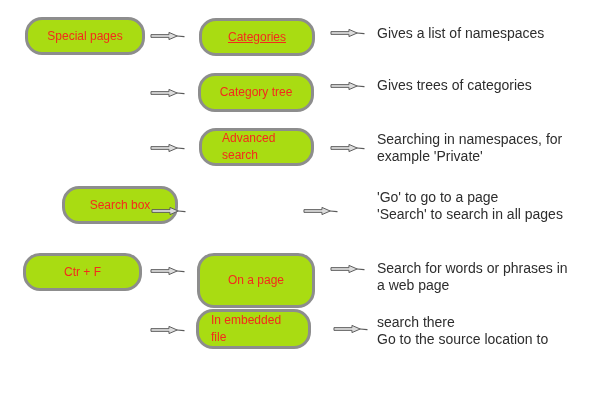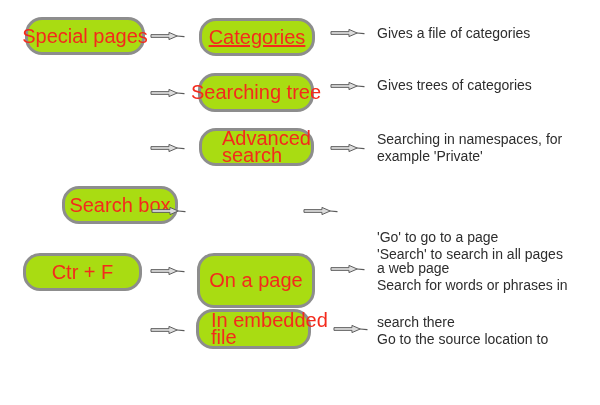--- a/index.html
+++ b/index.html
@@ -13,21 +13,21 @@
   }
 
   
   .box {
     position: absolute;
     box-sizing: border-box;
     background: #a9dc12;
     border: 3px solid #8d8d8d;
     border-radius: 17px;
     color: #f42a1c;
-    font-size: 20px;
+    font-size: 12px;
     line-height: 17px;
     display: flex;
     align-items: center;
     justify-content: center;
     text-align: center;
     white-space: nowrap;
   }
   .box.two-line {
     justify-content: flex-start;
     text-align: left;
@@ -63,21 +63,21 @@
     position: absolute;
     left: 377px;
     color: #2d2d2d;
     font-size: 14px;
     line-height: 17px;
   }
   .desc div { white-space: nowrap; }
   #t1 { top: 25px; }
   #t2 { top: 77px; }
   #t3 { top: 131px; }
-  #t4 { top: 189px; margin-top: 40px; }
+  #t4 { top: 189px; }
   #t5 { top: 260px; }
   #t6 { top: 314px; }
 </style>
 </head>
 <body>
 
 <div id="canvas">
 
   <div class="box" id="b-special">
     <span>Special pages</span>
@@ -87,29 +87,29 @@
     <path class="arrow-tip" d="M28 5 L35 5.7"></path>
   </svg>
   <div class="box" id="b-categories">
     <span>Categories</span>
   </div>
   <svg class="arrow" id="aR1" viewBox="0 0 36 10">
     <path class="arrow-body" d="M1 3.6 H19.5 V1.3 L28 5 L19.5 8.7 V6.4 H1 Z"></path>
     <path class="arrow-tip" d="M28 5 L35 5.7"></path>
   </svg>
   <div class="desc" id="t1">
-    <div>Gives a file of categories</div>
+    <div>Gives a list of namespaces</div>
   </div>
 
   <svg class="arrow" id="aL2" viewBox="0 0 36 10">
     <path class="arrow-body" d="M1 3.6 H19.5 V1.3 L28 5 L19.5 8.7 V6.4 H1 Z"></path>
     <path class="arrow-tip" d="M28 5 L35 5.7"></path>
   </svg>
   <div class="box" id="b-cattree">
-    <span>Searching tree</span>
+    <span>Category tree</span>
   </div>
   <svg class="arrow" id="aR2" viewBox="0 0 36 10">
     <path class="arrow-body" d="M1 3.6 H19.5 V1.3 L28 5 L19.5 8.7 V6.4 H1 Z"></path>
     <path class="arrow-tip" d="M28 5 L35 5.7"></path>
   </svg>
   <div class="desc" id="t2">
     <div>Gives trees of categories</div>
   </div>
 
   <svg class="arrow" id="aL3" viewBox="0 0 36 10">
@@ -155,22 +155,22 @@
     <path class="arrow-tip" d="M28 5 L35 5.7"></path>
   </svg>
   <div class="box" id="b-onapage">
     <span>On a page</span>
   </div>
   <svg class="arrow" id="aR5" viewBox="0 0 36 10">
     <path class="arrow-body" d="M1 3.6 H19.5 V1.3 L28 5 L19.5 8.7 V6.4 H1 Z"></path>
     <path class="arrow-tip" d="M28 5 L35 5.7"></path>
   </svg>
   <div class="desc" id="t5">
+    <div>Search for words or phrases in</div>
     <div>a web page</div>
-    <div>Search for words or phrases in</div>
   </div>
 
   <svg class="arrow" id="aL6" viewBox="0 0 36 10">
     <path class="arrow-body" d="M1 3.6 H19.5 V1.3 L28 5 L19.5 8.7 V6.4 H1 Z"></path>
     <path class="arrow-tip" d="M28 5 L35 5.7"></path>
   </svg>
   <div class="box two-line" id="b-embedded">
     <div>
       <div>In embedded</div>
       <div>file</div>

